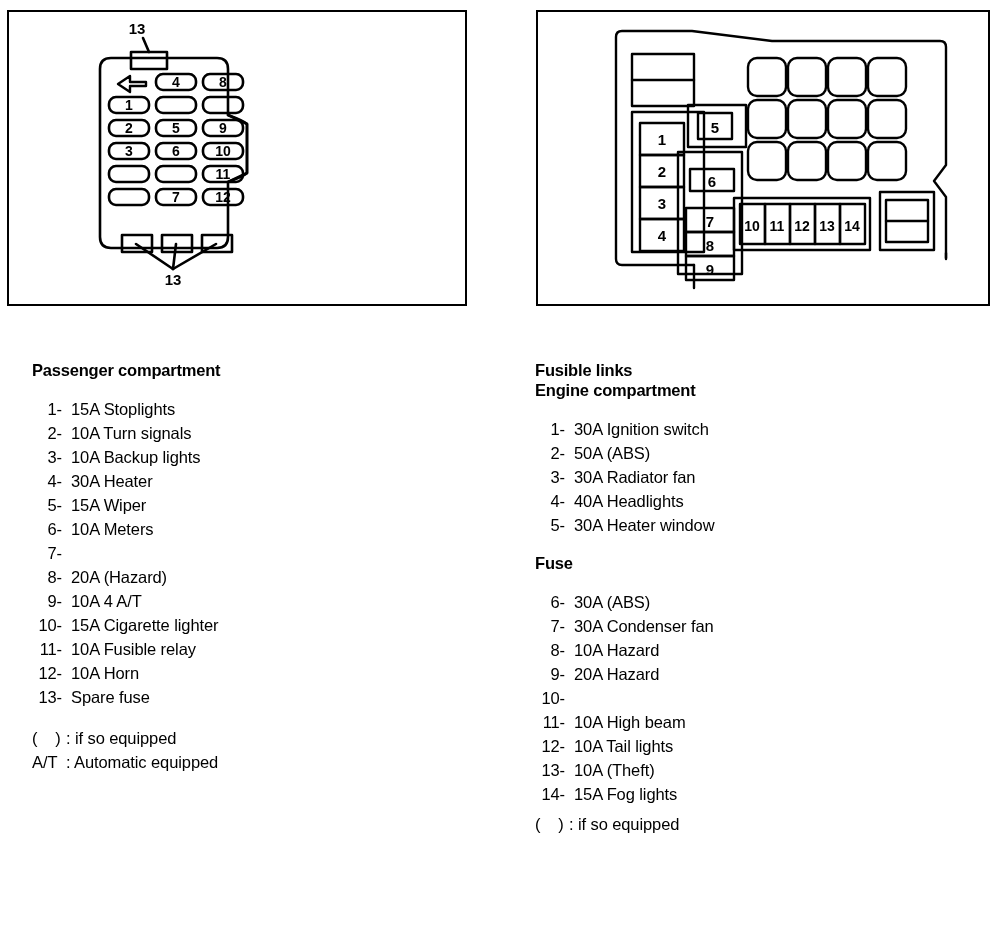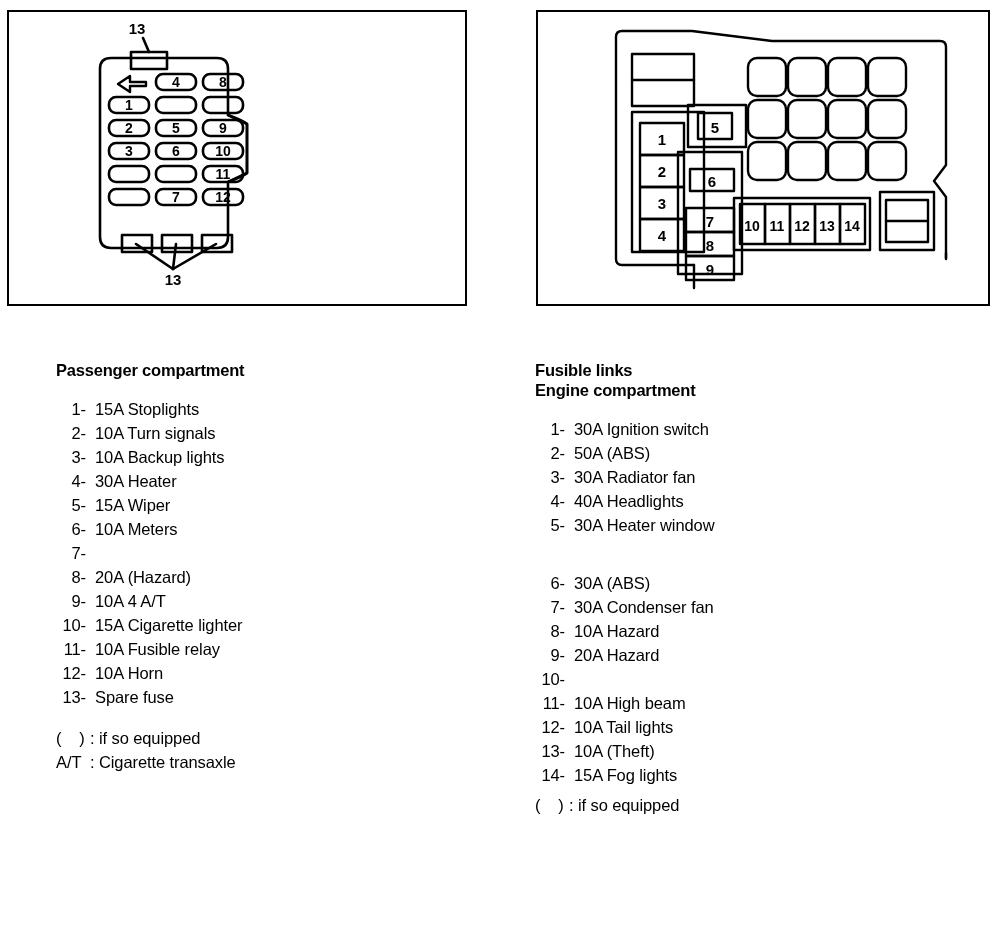--- a/index.html
+++ b/index.html
@@ -32,21 +32,21 @@
   .row .txt{padding-left:9px;}
   .note{
     display:flex;font-size:16.5px;line-height:1.455;
     letter-spacing:-0.1px;white-space:pre;
   }
   .note .k{width:34px;flex:none;}
   .note .v{}
   .gap{height:17px;}
   .subhead{font-size:16.5px;font-weight:bold;margin:0;letter-spacing:-0.2px;}
 
-  #passenger-legend{left:56px;top:360px;width:450px;}
+  #passenger-legend{left:32px;top:360px;width:450px;}
   #engine-legend{left:535px;top:360px;width:450px;}
 </style>
 </head>
 <body>
 
 <div class="panel" id="passenger-frame">
   <svg width="456" height="292" viewBox="0 0 456 292">
     <g fill="none" stroke="#000" stroke-width="2.6" stroke-linejoin="round" stroke-linecap="round">
 
       <path d="M122,40 h36 v17 h-36 z"></path>
@@ -217,34 +217,35 @@
     <div class="row"><span class="num">7-</span></div>
     <div class="row"><span class="num">8-</span><span class="txt">20A (Hazard)</span></div>
     <div class="row"><span class="num">9-</span><span class="txt">10A 4 A/T</span></div>
     <div class="row"><span class="num">10-</span><span class="txt">15A Cigarette lighter</span></div>
     <div class="row"><span class="num">11-</span><span class="txt">10A Fusible relay</span></div>
     <div class="row"><span class="num">12-</span><span class="txt">10A Horn</span></div>
     <div class="row"><span class="num">13-</span><span class="txt">Spare fuse</span></div>
   </div>
   <div class="gap"></div>
   <div class="note"><span class="k">(    )</span><span class="v">: if so equipped</span></div>
-  <div class="note"><span class="k">A/T </span><span class="v">: Cigarette transaxle</span></div>
+  <div class="note"><span class="k">A/T </span><span class="v">: Automatic equipped</span></div>
 </div>
 
 <div class="legend" id="engine-legend">
   <h2>Fusible links</h2>
   <h2>Engine compartment</h2>
   <div class="rows">
     <div class="row"><span class="num">1-</span><span class="txt">30A Ignition switch</span></div>
     <div class="row"><span class="num">2-</span><span class="txt">50A (ABS)</span></div>
     <div class="row"><span class="num">3-</span><span class="txt">30A Radiator fan</span></div>
     <div class="row"><span class="num">4-</span><span class="txt">40A Headlights</span></div>
     <div class="row"><span class="num">5-</span><span class="txt">30A Heater window</span></div>
   </div>
   <div class="gap"></div>
+  <div class="subhead">Fuse</div>
   <div class="rows">
     <div class="row"><span class="num">6-</span><span class="txt">30A (ABS)</span></div>
     <div class="row"><span class="num">7-</span><span class="txt">30A Condenser fan</span></div>
     <div class="row"><span class="num">8-</span><span class="txt">10A Hazard</span></div>
     <div class="row"><span class="num">9-</span><span class="txt">20A Hazard</span></div>
     <div class="row"><span class="num">10-</span></div>
     <div class="row"><span class="num">11-</span><span class="txt">10A High beam</span></div>
     <div class="row"><span class="num">12-</span><span class="txt">10A Tail lights</span></div>
     <div class="row"><span class="num">13-</span><span class="txt">10A (Theft)</span></div>
     <div class="row"><span class="num">14-</span><span class="txt">15A Fog lights</span></div>

